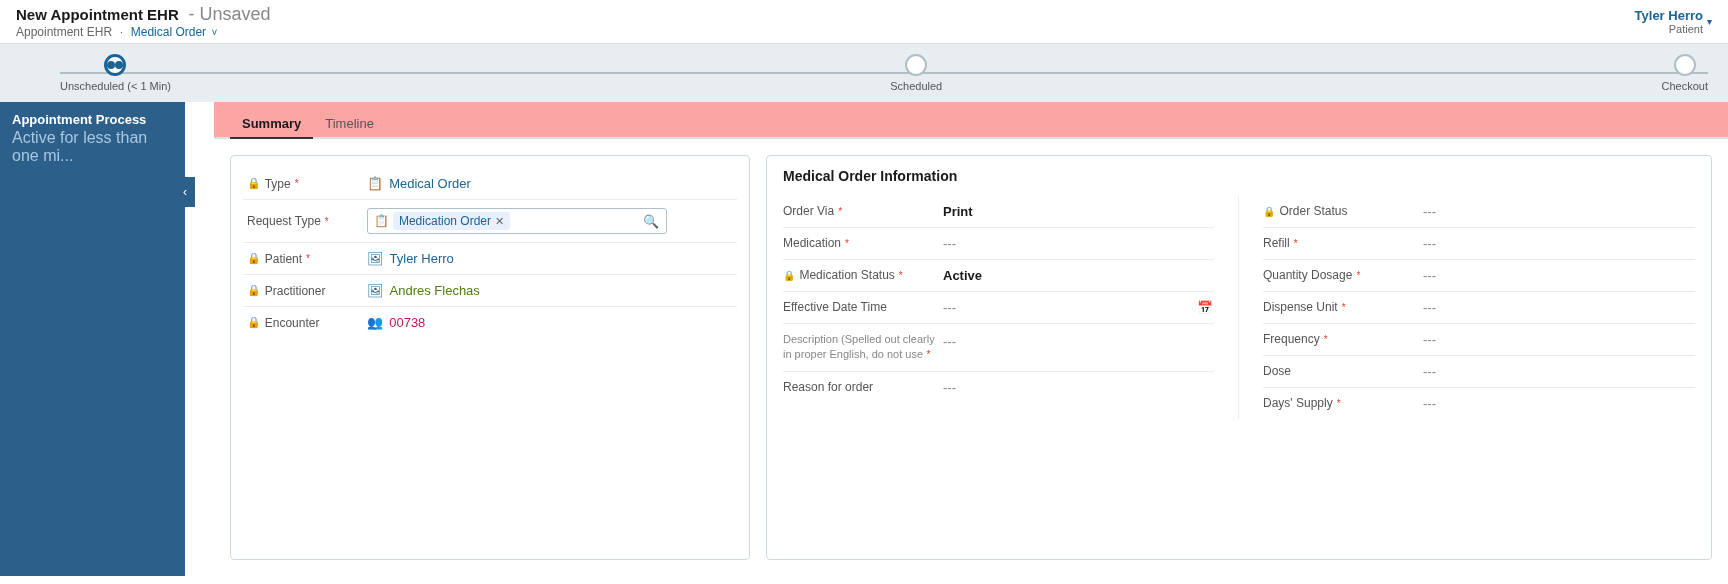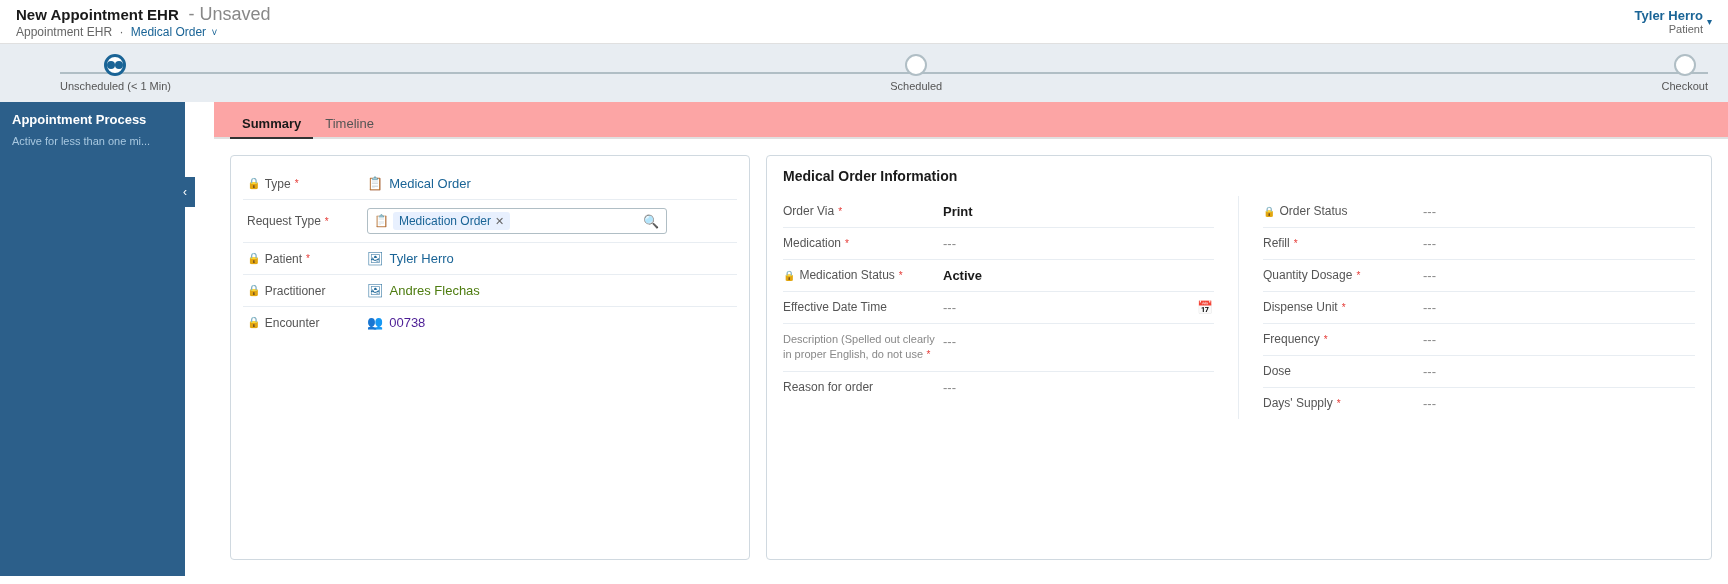--- a/index.html
+++ b/index.html
@@ -91,21 +91,21 @@
       height: calc(100vh - 110px);
     }
     .sidebar {
       width: 185px;
       background: #2c5f8a;
       color: #fff;
       padding: 10px 12px;
       flex-shrink: 0;
     }
     .sidebar-title { font-size: 13px; font-weight: 600; color: #fff; }
-    .sidebar-sub { font-size: 11px; color: #a8c8e0; margin-top: 8px; }
+    .sidebar-sub { font-size: 16px; color: #a8c8e0; margin-top: 2px; }
     .collapse-btn {
       position: absolute;
       left: 175px;
       top: 75px;
       width: 20px;
       height: 30px;
       background: #2c5f8a;
       border: none;
       color: #fff;
       cursor: pointer;
@@ -394,21 +394,21 @@
           </div>
         </div>
 
         <div class="field-row">
           <div class="field-label">
             <span style="color:#b0bec5;font-size:11px;">🔒</span>
             <span>Encounter</span>
           </div>
           <div class="field-value">
             <span style="color:#888;font-size:13px;">👥</span>
-            <span style="color:#4c1d95;">00738</span>
+            <span style="color:#be185d;">00738</span>
           </div>
         </div>
 
       </div>
 
       <div class="right-panel">
         <div class="panel-title">Medical Order Information</div>
 
         <div class="info-grid">
 

